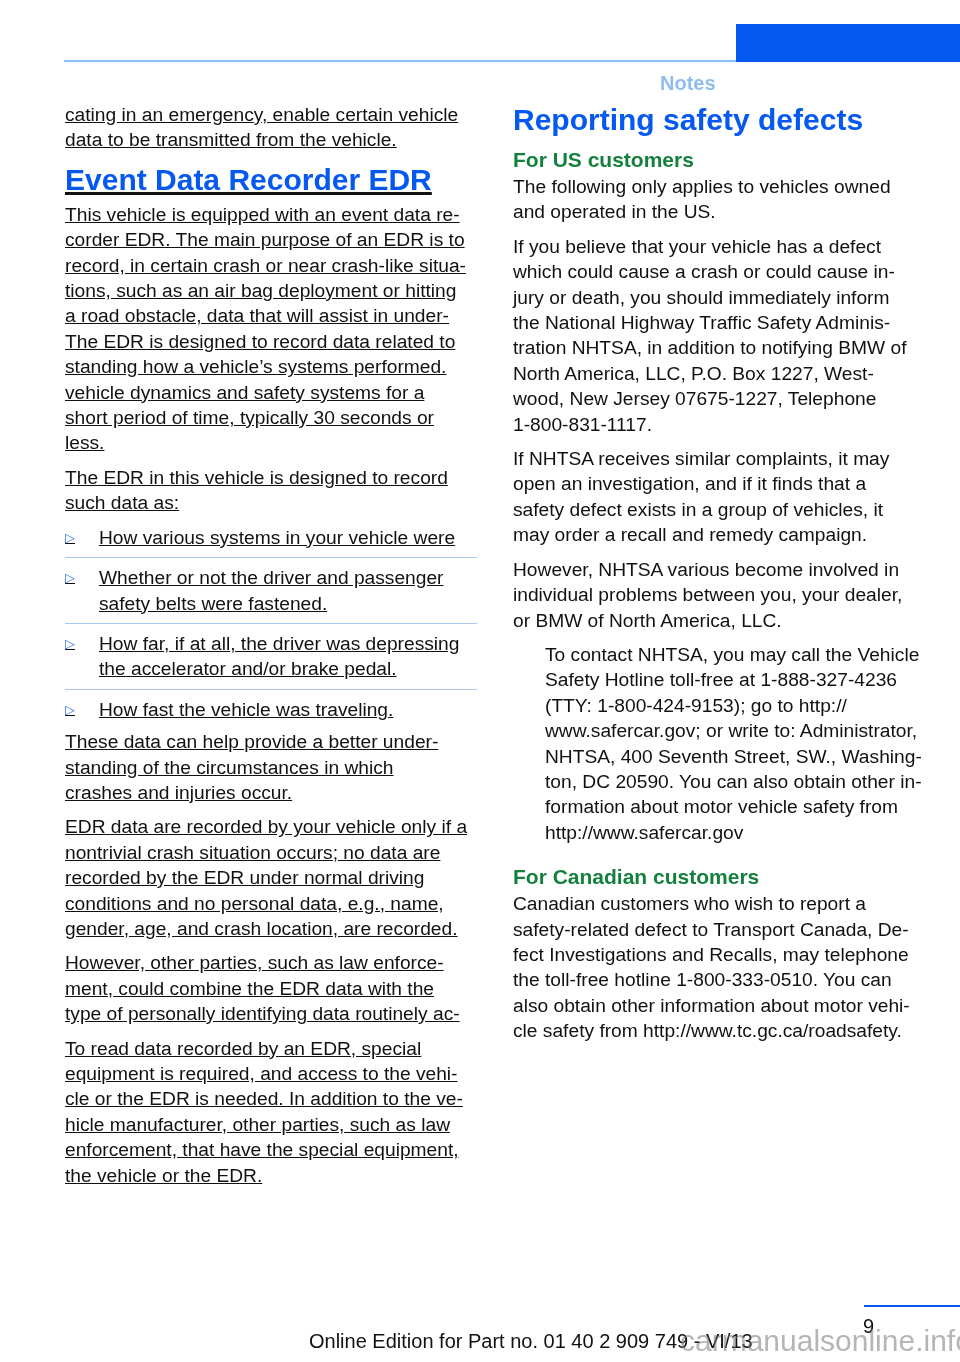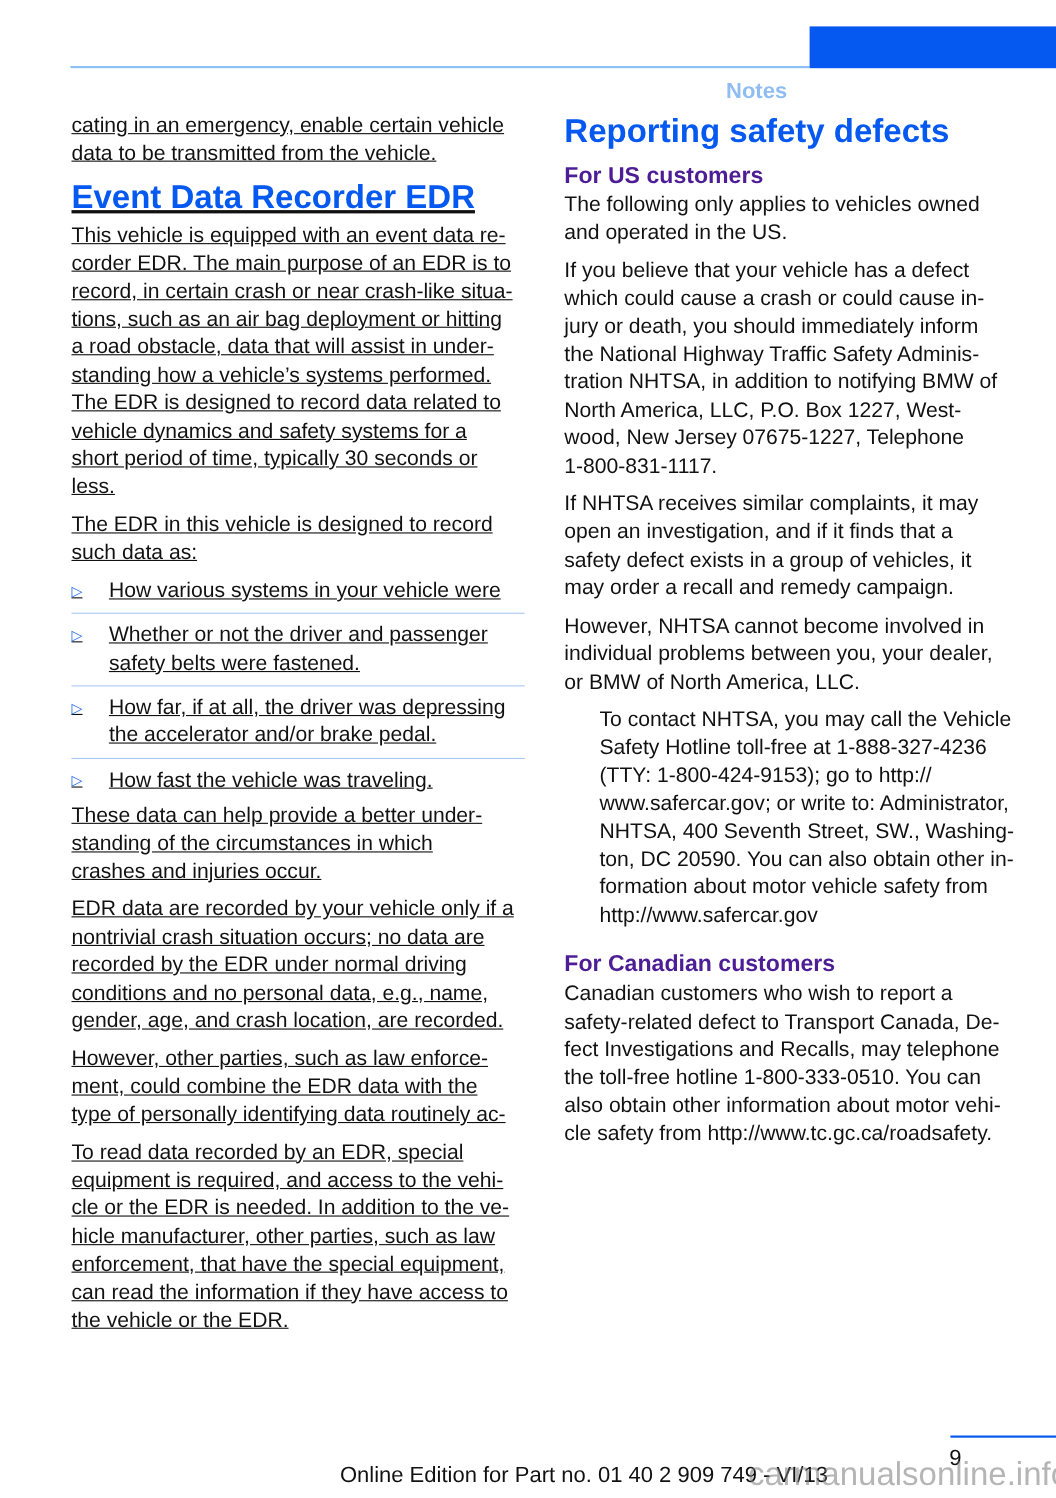--- a/index.html
+++ b/index.html
@@ -7,21 +7,21 @@
          font-family: "Liberation Sans", "DejaVu Sans", sans-serif; color: #111; }
   .hdr-line { position: absolute; left: 64px; top: 60px; width: 672px; height: 2px; background: #8fc0f3; }
   .hdr-tab { position: absolute; left: 736px; top: 24px; width: 224px; height: 38px; background: #0559f0; }
   .hdr-title { position: absolute; left: 660px; top: 45px; font-size: 20px; font-weight: bold; color: #8fbdf2; margin-top: 27px; }
   .col { position: absolute; top: 102px; }
   .col-left { left: 65px; width: 412px; text-decoration: underline; }
   .col-right { left: 513px; width: 414px; }
   .p { font-size: 19.2px; line-height: 25.4px; margin: 0 0 9px 0; }
   .p .ln { display: block; white-space: nowrap; }
   .h1 { color: #0559f0; font-weight: bold; font-size: 30px; line-height: 36px; margin: 0; }
-  .h2 { color: #4c1d95; font-weight: bold; font-size: 21px; line-height: 28px; margin: 0; }
+  .h2 { color: #15803d; font-weight: bold; font-size: 21px; line-height: 28px; margin: 0; }
   .bul { display: flex; font-size: 19.2px; line-height: 25.4px; margin: 0 0 7px 0; }
   .bul .tri { width: 34px; flex: none; color: #2b6ff0; font-size: 13px; line-height: 25.4px; }
   .bul .txt .ln { display: block; white-space: nowrap; }
   .bul-div { height: 1px; background: #a9c9f3; margin: 0 0 7px 0; }
   .ftr-line { position: absolute; left: 864px; top: 1305px; width: 96px; height: 2px; background: #0559f0; }
   .ftr-page { position: absolute; left: 863px; top: 1315px; font-size: 20px; }
   .ftr-ed { position: absolute; left: 309px; top: 1330px; font-size: 20px; white-space: nowrap; }
   .ftr-wm { position: absolute; left: 680px; top: 1324px; font-size: 30px; color: rgba(120,120,120,0.55); white-space: nowrap; }
 </style>
 </head>
@@ -36,22 +36,22 @@
       <span class="ln">cating in an emergency, enable certain vehicle</span>
       <span class="ln">data to be transmitted from the vehicle.</span>
     </div>
   <div class="h1" style="margin-bottom:4px;">Event Data Recorder EDR</div>
   <div class="p">
       <span class="ln">This vehicle is equipped with an event data re-</span>
       <span class="ln">corder EDR. The main purpose of an EDR is to</span>
       <span class="ln">record, in certain crash or near crash-like situa-</span>
       <span class="ln">tions, such as an air bag deployment or hitting</span>
       <span class="ln">a road obstacle, data that will assist in under-</span>
+      <span class="ln">The EDR is designed to record data related to</span>
       <span class="ln">standing how a vehicle’s systems performed.</span>
-      <span class="ln">The EDR is designed to record data related to</span>
       <span class="ln">vehicle dynamics and safety systems for a</span>
       <span class="ln">short period of time, typically 30 seconds or</span>
       <span class="ln">less.</span>
     </div>
   <div class="p">
       <span class="ln">The EDR in this vehicle is designed to record</span>
       <span class="ln">such data as:</span>
     </div>
   <div>
     <div class="bul">
@@ -100,21 +100,20 @@
       <span class="ln">However, other parties, such as law enforce-</span>
       <span class="ln">ment, could combine the EDR data with the</span>
       <span class="ln">type of personally identifying data routinely ac-</span>
     </div>
   <div class="p">
       <span class="ln">To read data recorded by an EDR, special</span>
       <span class="ln">equipment is required, and access to the vehi-</span>
       <span class="ln">cle or the EDR is needed. In addition to the ve-</span>
       <span class="ln">hicle manufacturer, other parties, such as law</span>
       <span class="ln">enforcement, that have the special equipment,</span>
-      <span class="ln">can read the information if they have access to</span>
       <span class="ln">the vehicle or the EDR.</span>
     </div>
 </div>
 
 <div class="col col-right">
   <div class="h1" style="margin-top:0;margin-bottom:8px;">Reporting safety defects</div>
   <div class="h2">For US customers</div>
   <div class="p">
       <span class="ln">The following only applies to vehicles owned</span>
       <span class="ln">and operated in the US.</span>
@@ -129,21 +128,21 @@
       <span class="ln">wood, New Jersey 07675-1227, Telephone</span>
       <span class="ln">1-800-831-1117.</span>
     </div>
   <div class="p">
       <span class="ln">If NHTSA receives similar complaints, it may</span>
       <span class="ln">open an investigation, and if it finds that a</span>
       <span class="ln">safety defect exists in a group of vehicles, it</span>
       <span class="ln">may order a recall and remedy campaign.</span>
     </div>
   <div class="p">
-      <span class="ln">However, NHTSA cannot become involved in</span>
+      <span class="ln">However, NHTSA various become involved in</span>
       <span class="ln">individual problems between you, your dealer,</span>
       <span class="ln">or BMW of North America, LLC.</span>
     </div>
   <div class="p" style="margin-bottom:18px;margin-left:32px;">
       <span class="ln">To contact NHTSA, you may call the Vehicle</span>
       <span class="ln">Safety Hotline toll-free at 1-888-327-4236</span>
       <span class="ln">(TTY: 1-800-424-9153); go to http://</span>
       <span class="ln">www.safercar.gov; or write to: Administrator,</span>
       <span class="ln">NHTSA, 400 Seventh Street, SW., Washing-</span>
       <span class="ln">ton, DC 20590. You can also obtain other in-</span>

